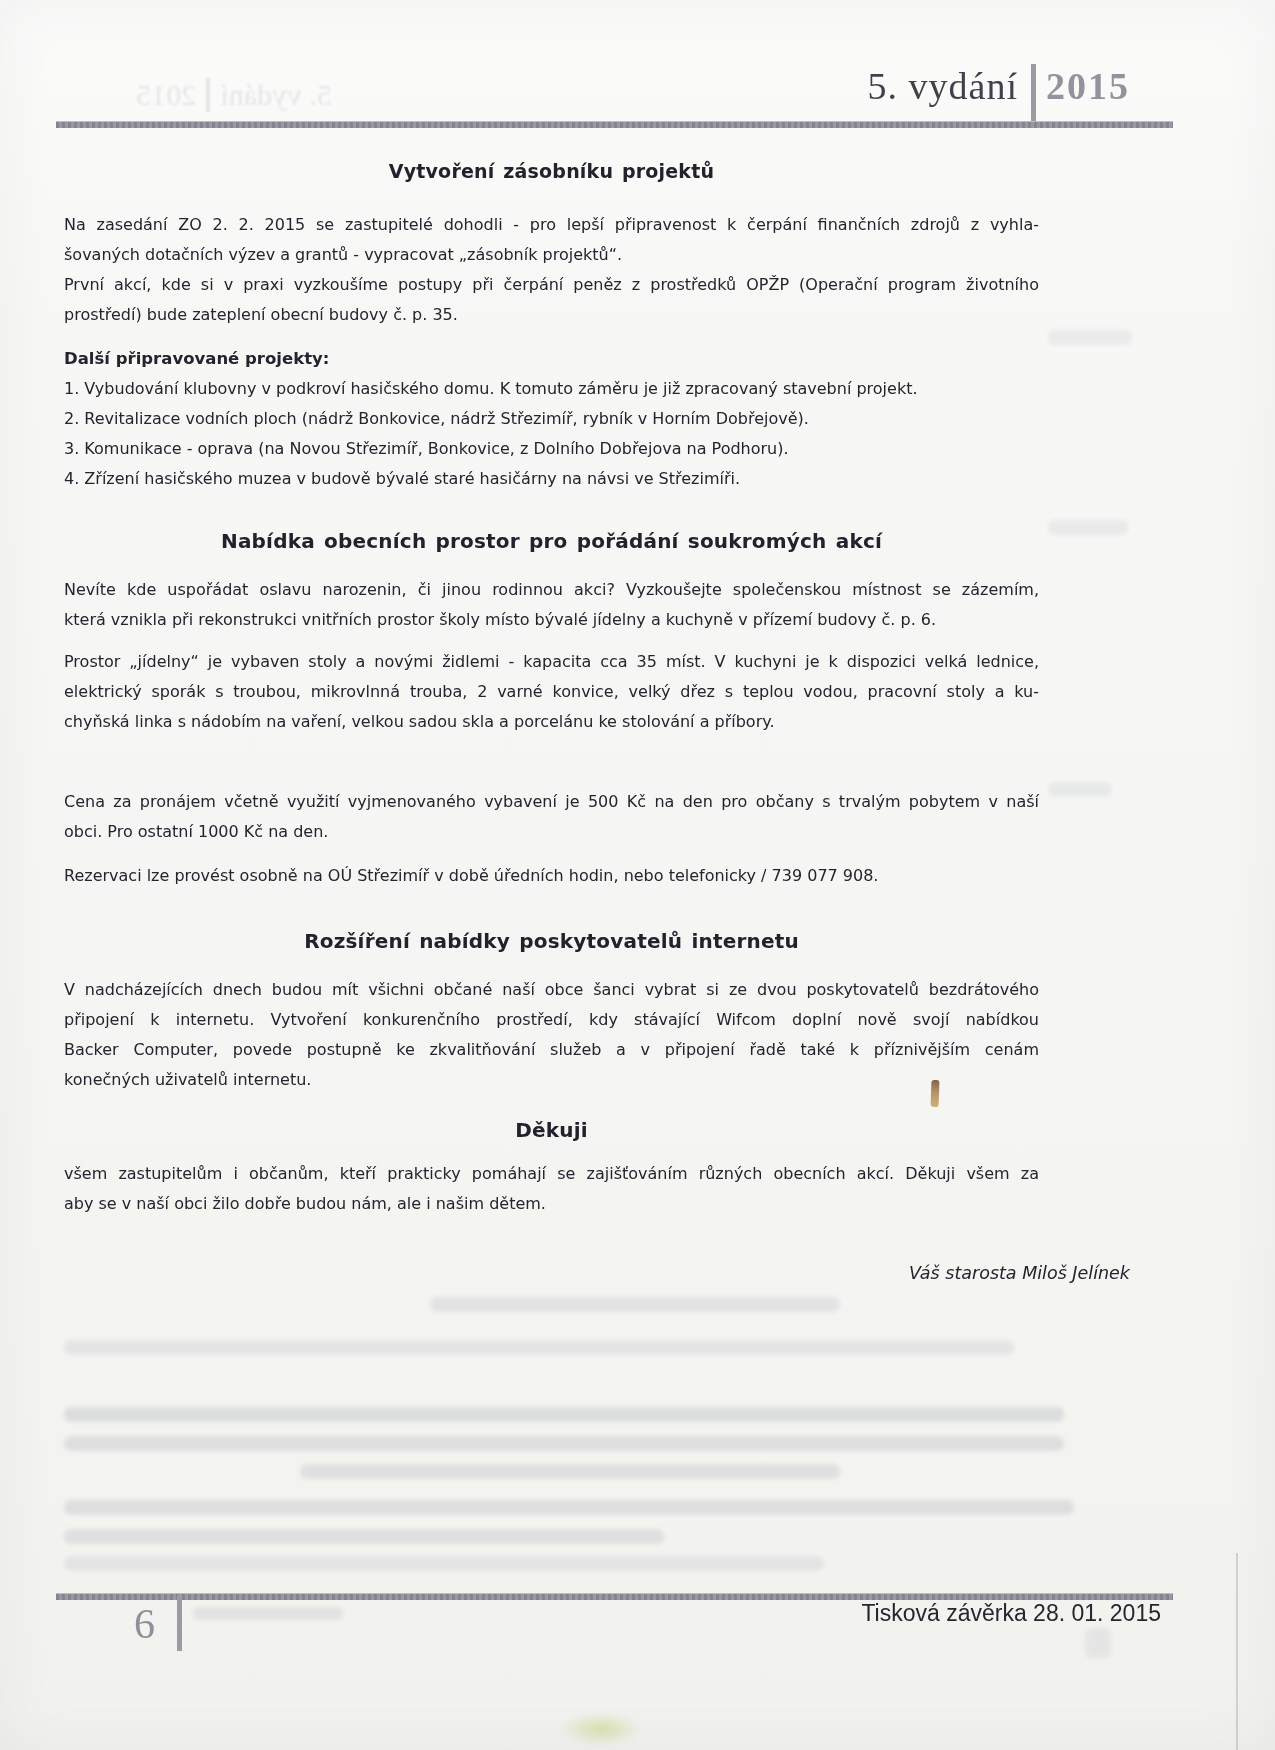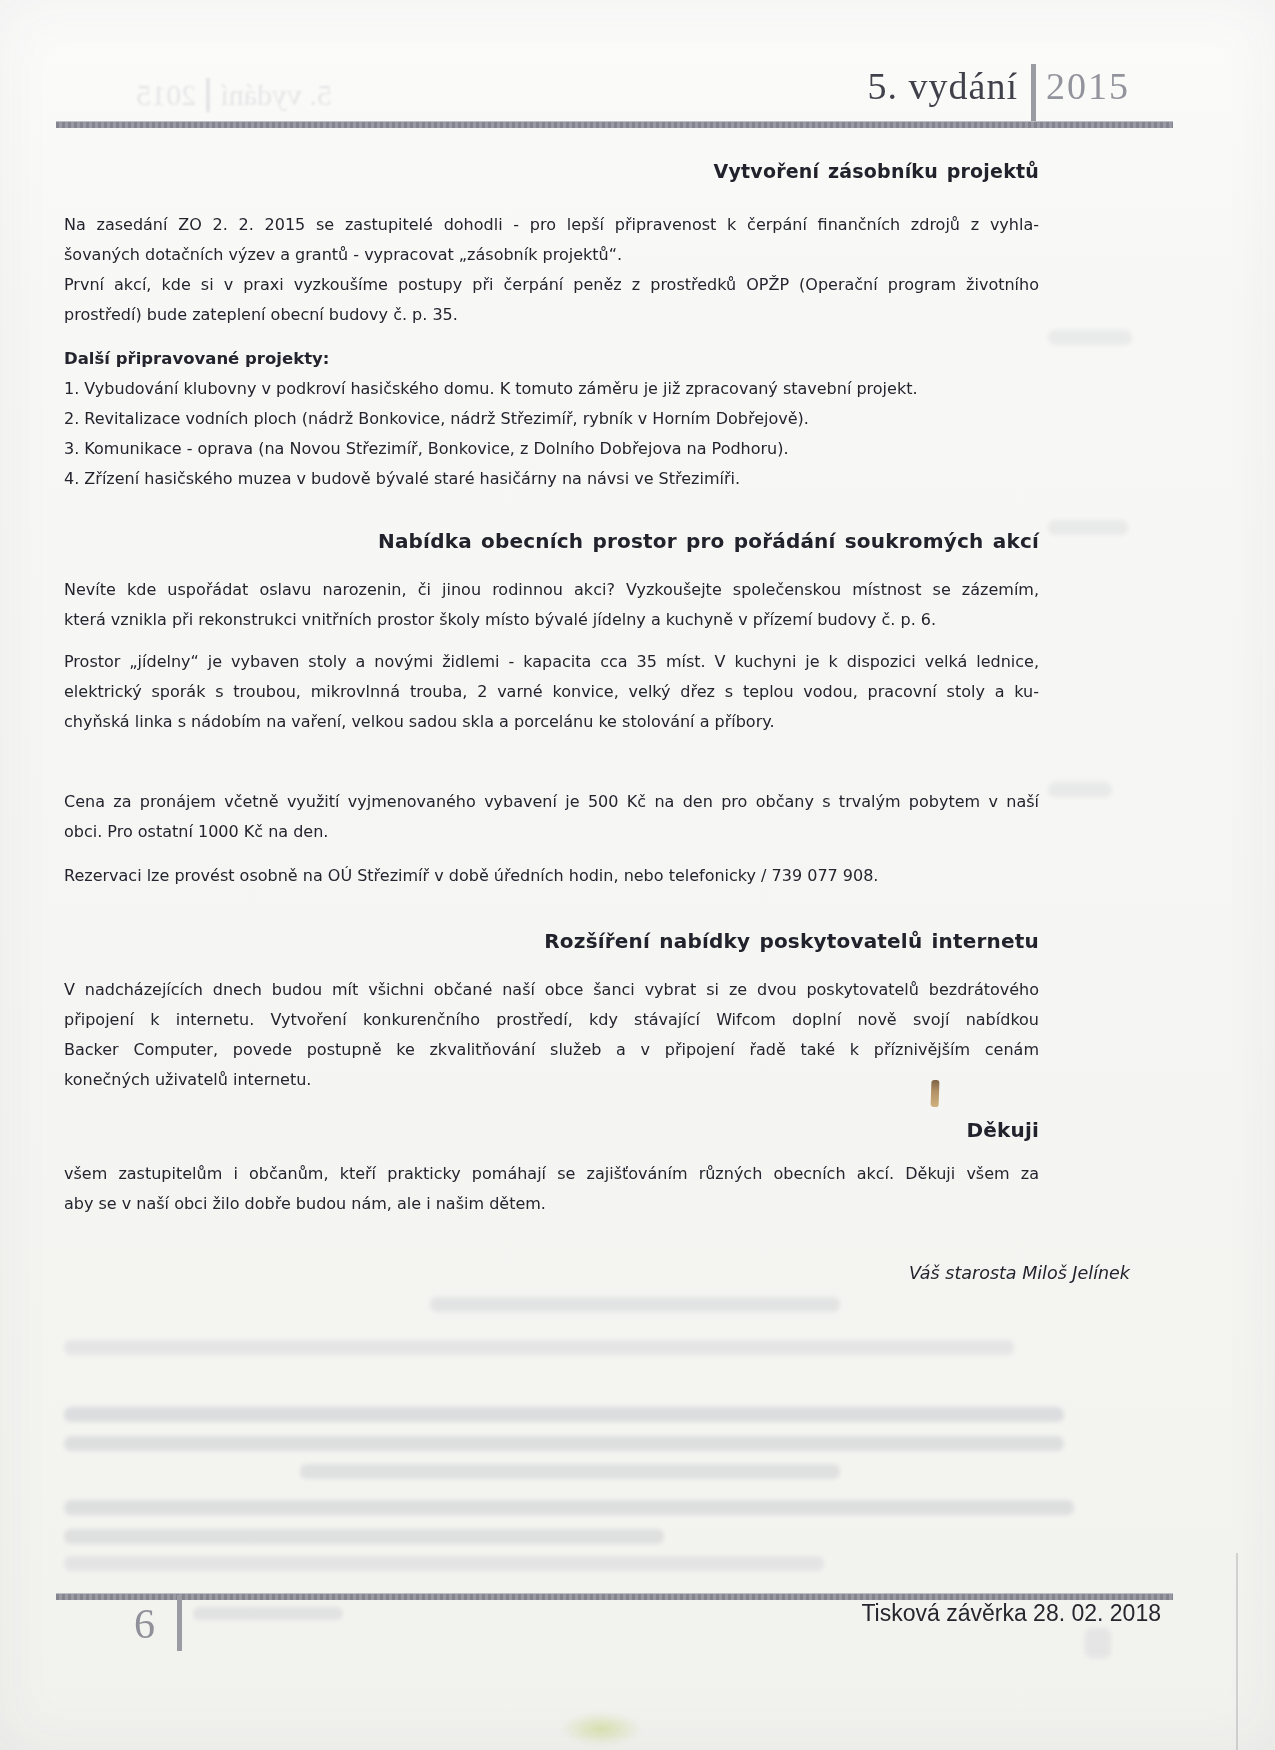--- a/index.html
+++ b/index.html
@@ -8,21 +8,21 @@
     position:relative; width:1275px; height:1750px; overflow:hidden;
     background:linear-gradient(180deg,#fbfbfa 0%,#f7f7f5 18%,#f5f5f3 55%,#f3f3f0 85%,#f1f1ee 100%);
     box-shadow:inset 0 0 60px rgba(60,60,70,0.05);
     font-family:"DejaVu Sans",sans-serif; color:#24242e;
   }
   
   .issue  { position:absolute; top:66px; right:257px; font-family:"Liberation Serif","DejaVu Serif",serif;
             font-size:38px; line-height:40px; color:#41414b; letter-spacing:1px; }
   .m-bar  { position:absolute; top:64px; right:239px; width:5px; height:58px; background:#9b9ba4; }
   .year   { position:absolute; top:66px; right:145px; font-family:"Liberation Serif","DejaVu Serif",serif;
-            font-weight:normal; font-size:38px; line-height:40px; color:#93939d; letter-spacing:2px; }
+            font-weight:bold; font-size:38px; line-height:40px; color:#93939d; letter-spacing:2px; }
   .rule { position:absolute; left:56px; width:1117px; height:6px;
           background:repeating-linear-gradient(90deg,#84848e 0 3px,#9a9aa4 3px 6px);
           border-top:1px solid #bebec6; }
   .rule-top { top:121px; }
   .rule-bottom { top:1593px; }
 
   
   .ghost-masthead { position:absolute; left:92px; top:78px; width:240px; display:flex; align-items:center; gap:10px;
                     transform:scaleX(-1); opacity:0.13; filter:blur(1.2px);
                     font-family:"Liberation Serif","DejaVu Serif",serif; font-size:30px; color:#5c5c74; }
@@ -30,21 +30,21 @@
   .gline { position:absolute; height:15px; background:#565b76; border-radius:7px; filter:blur(2.2px); }
   .stain  { position:absolute; left:931px; top:1080px; width:8px; height:27px; border-radius:3px;
             transform:rotate(2deg); background:linear-gradient(180deg,#6b4a26 0%,#a9824f 45%,#c8a468 100%);
             opacity:0.85; }
   .edge-line { position:absolute; left:1236px; top:1553px; width:2px; height:197px; background:rgba(125,125,138,0.28); }
   .smudge { position:absolute; left:560px; top:1712px; width:82px; height:34px; border-radius:50%;
             background:radial-gradient(ellipse at center,rgba(190,205,110,0.5),rgba(190,205,110,0) 70%);
             filter:blur(2px); }
 
   
-  .heading { position:absolute; left:64px; width:975px; margin:0; text-align:right;
+  .heading { position:absolute; left:64px; width:975px; margin:0; text-align:center;
              font-size:20px; font-weight:bold; line-height:30px; word-spacing:2px; letter-spacing:0.2px; color:#22222c; }
   .title   { font-size:19px; }
   .subheading { position:absolute; left:64px; width:975px; font-size:16.5px; font-weight:bold; line-height:30px; }
   .para { position:absolute; left:64px; width:975px; }
   .tline { height:30px; line-height:30px; font-size:16px; letter-spacing:0; }
   .tline.j { text-align:justify; text-align-last:justify; }
   .signature { position:absolute; left:64px; width:1066px; text-align:right;
                font-style:italic; font-size:17.5px; line-height:26px; color:#23232d; }
 
   
@@ -133,17 +133,17 @@
   <div class="gline" style="left:64px;  top:1556px; width:760px; opacity:.09"></div>
   <div class="gline" style="left:1048px; top:330px; width:84px; opacity:.08"></div>
   <div class="gline" style="left:1048px; top:520px; width:80px; opacity:.08"></div>
   <div class="gline" style="left:1048px; top:782px; width:64px; opacity:.08"></div>
   <div class="gline" style="left:193px; top:1607px; width:150px; height:13px; opacity:.10"></div>
   <div class="gline" style="left:1085px; top:1628px; width:26px; height:30px; opacity:.08"></div>
 
   <div class="rule rule-bottom"></div>
   <div class="page-number">6</div>
   <div class="f-bar"></div>
-  <div class="deadline">Tisková závěrka 28. 02. 2018</div>
+  <div class="deadline">Tisková závěrka 28. 01. 2015</div>
 
   <div class="edge-line"></div>
   <div class="smudge"></div>
 </div>
 
 </body></html>

